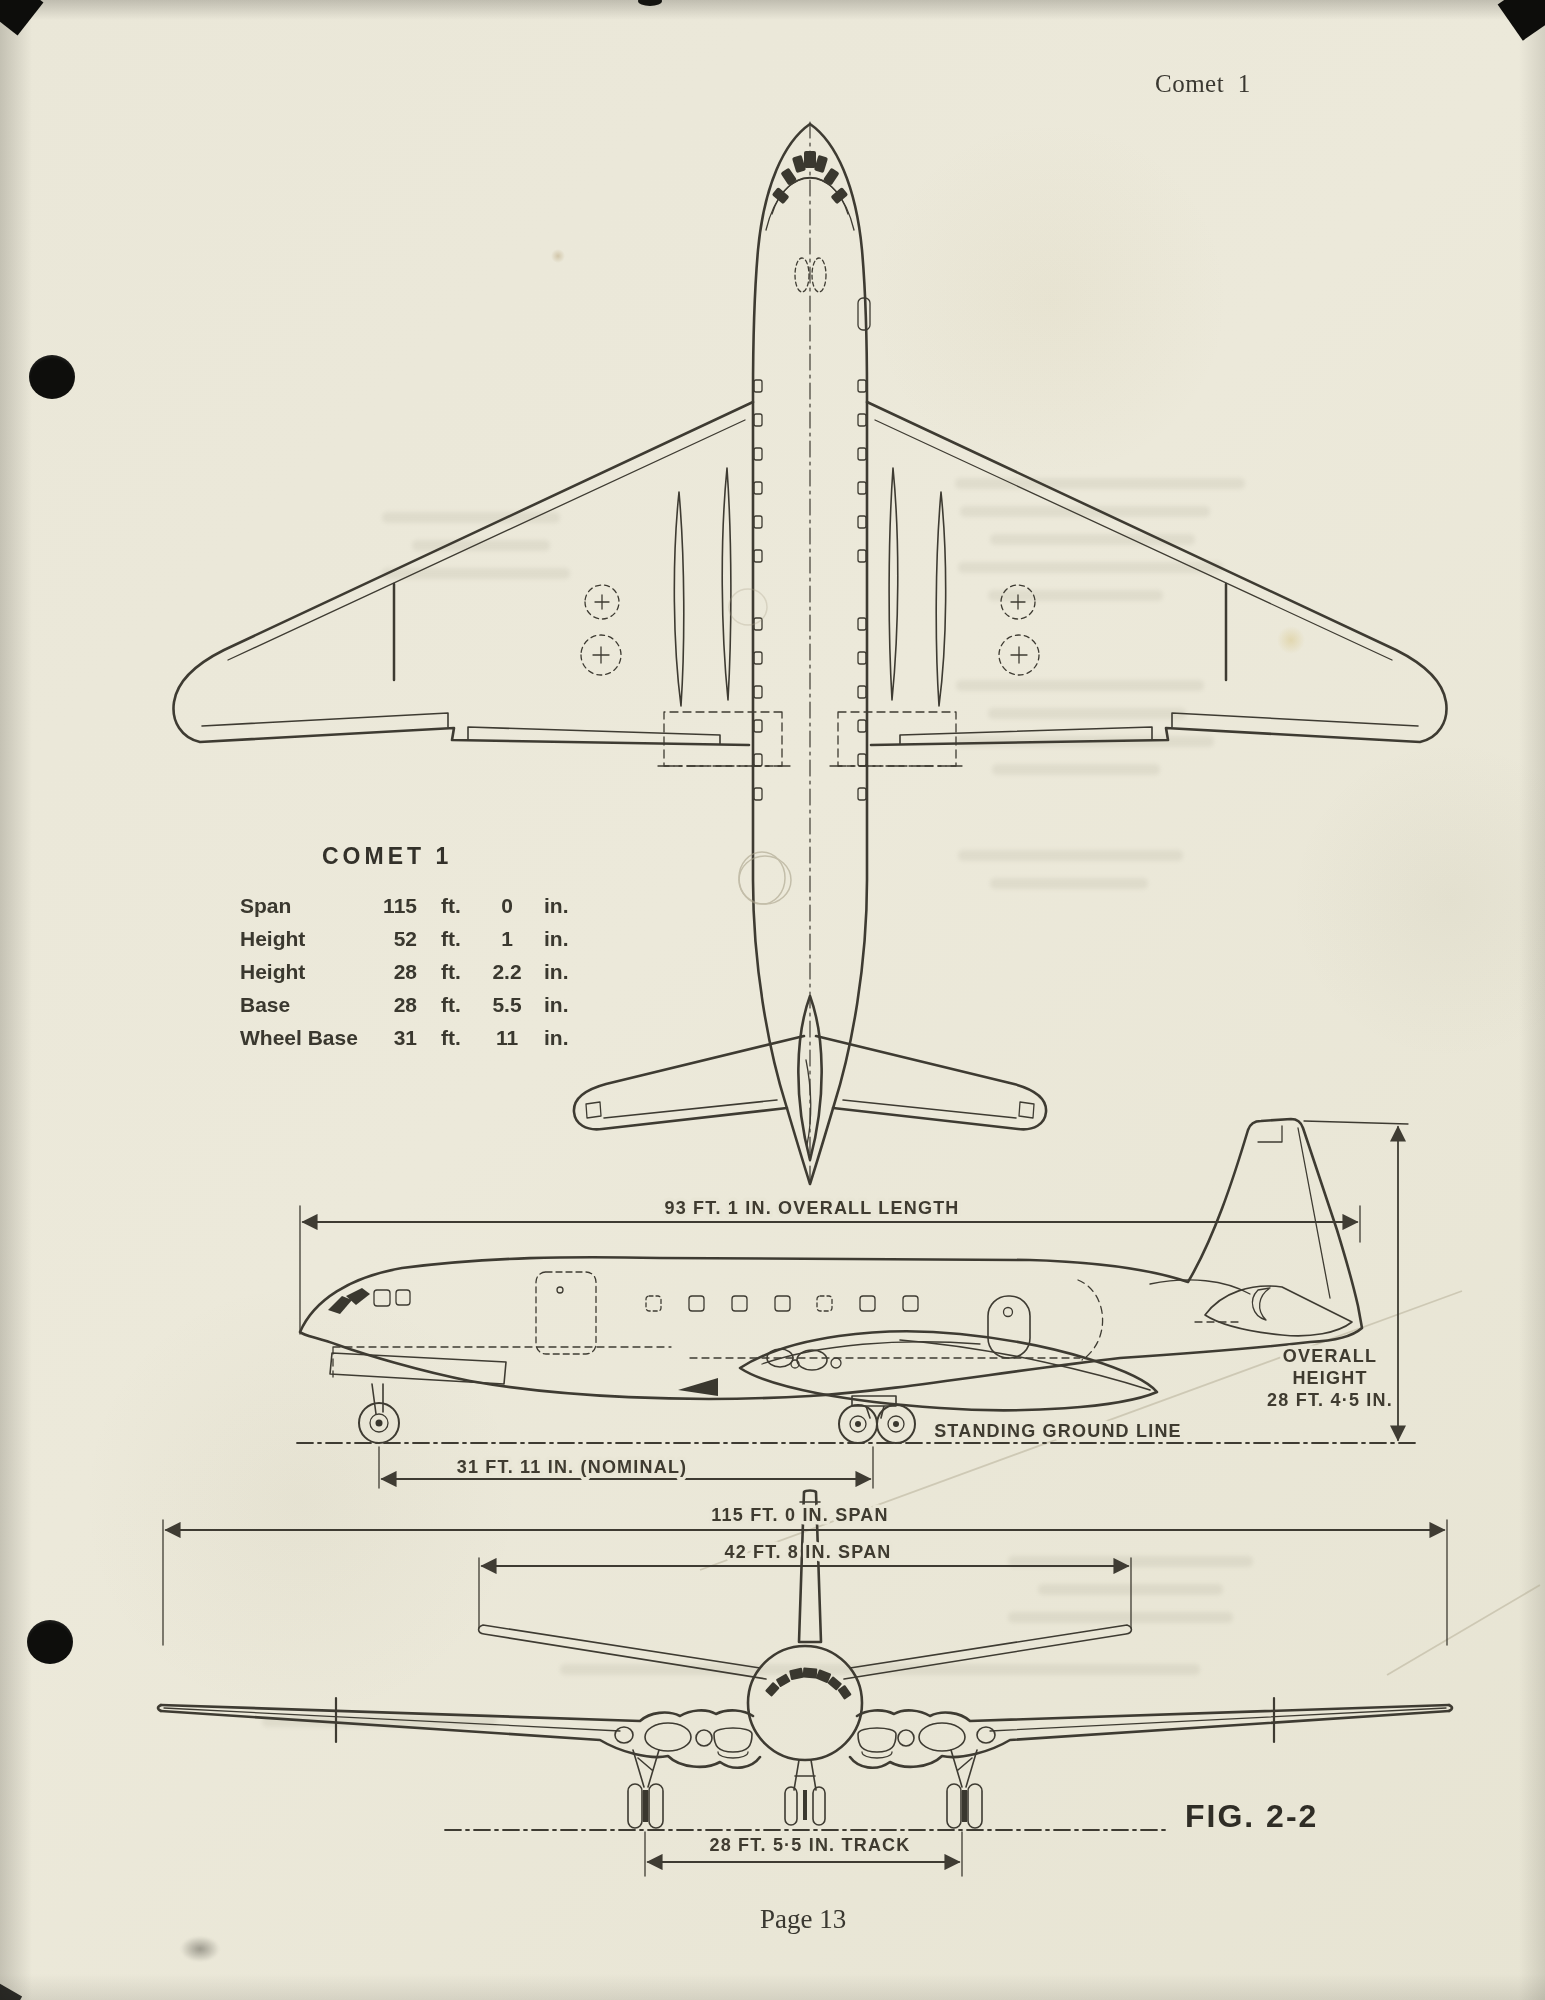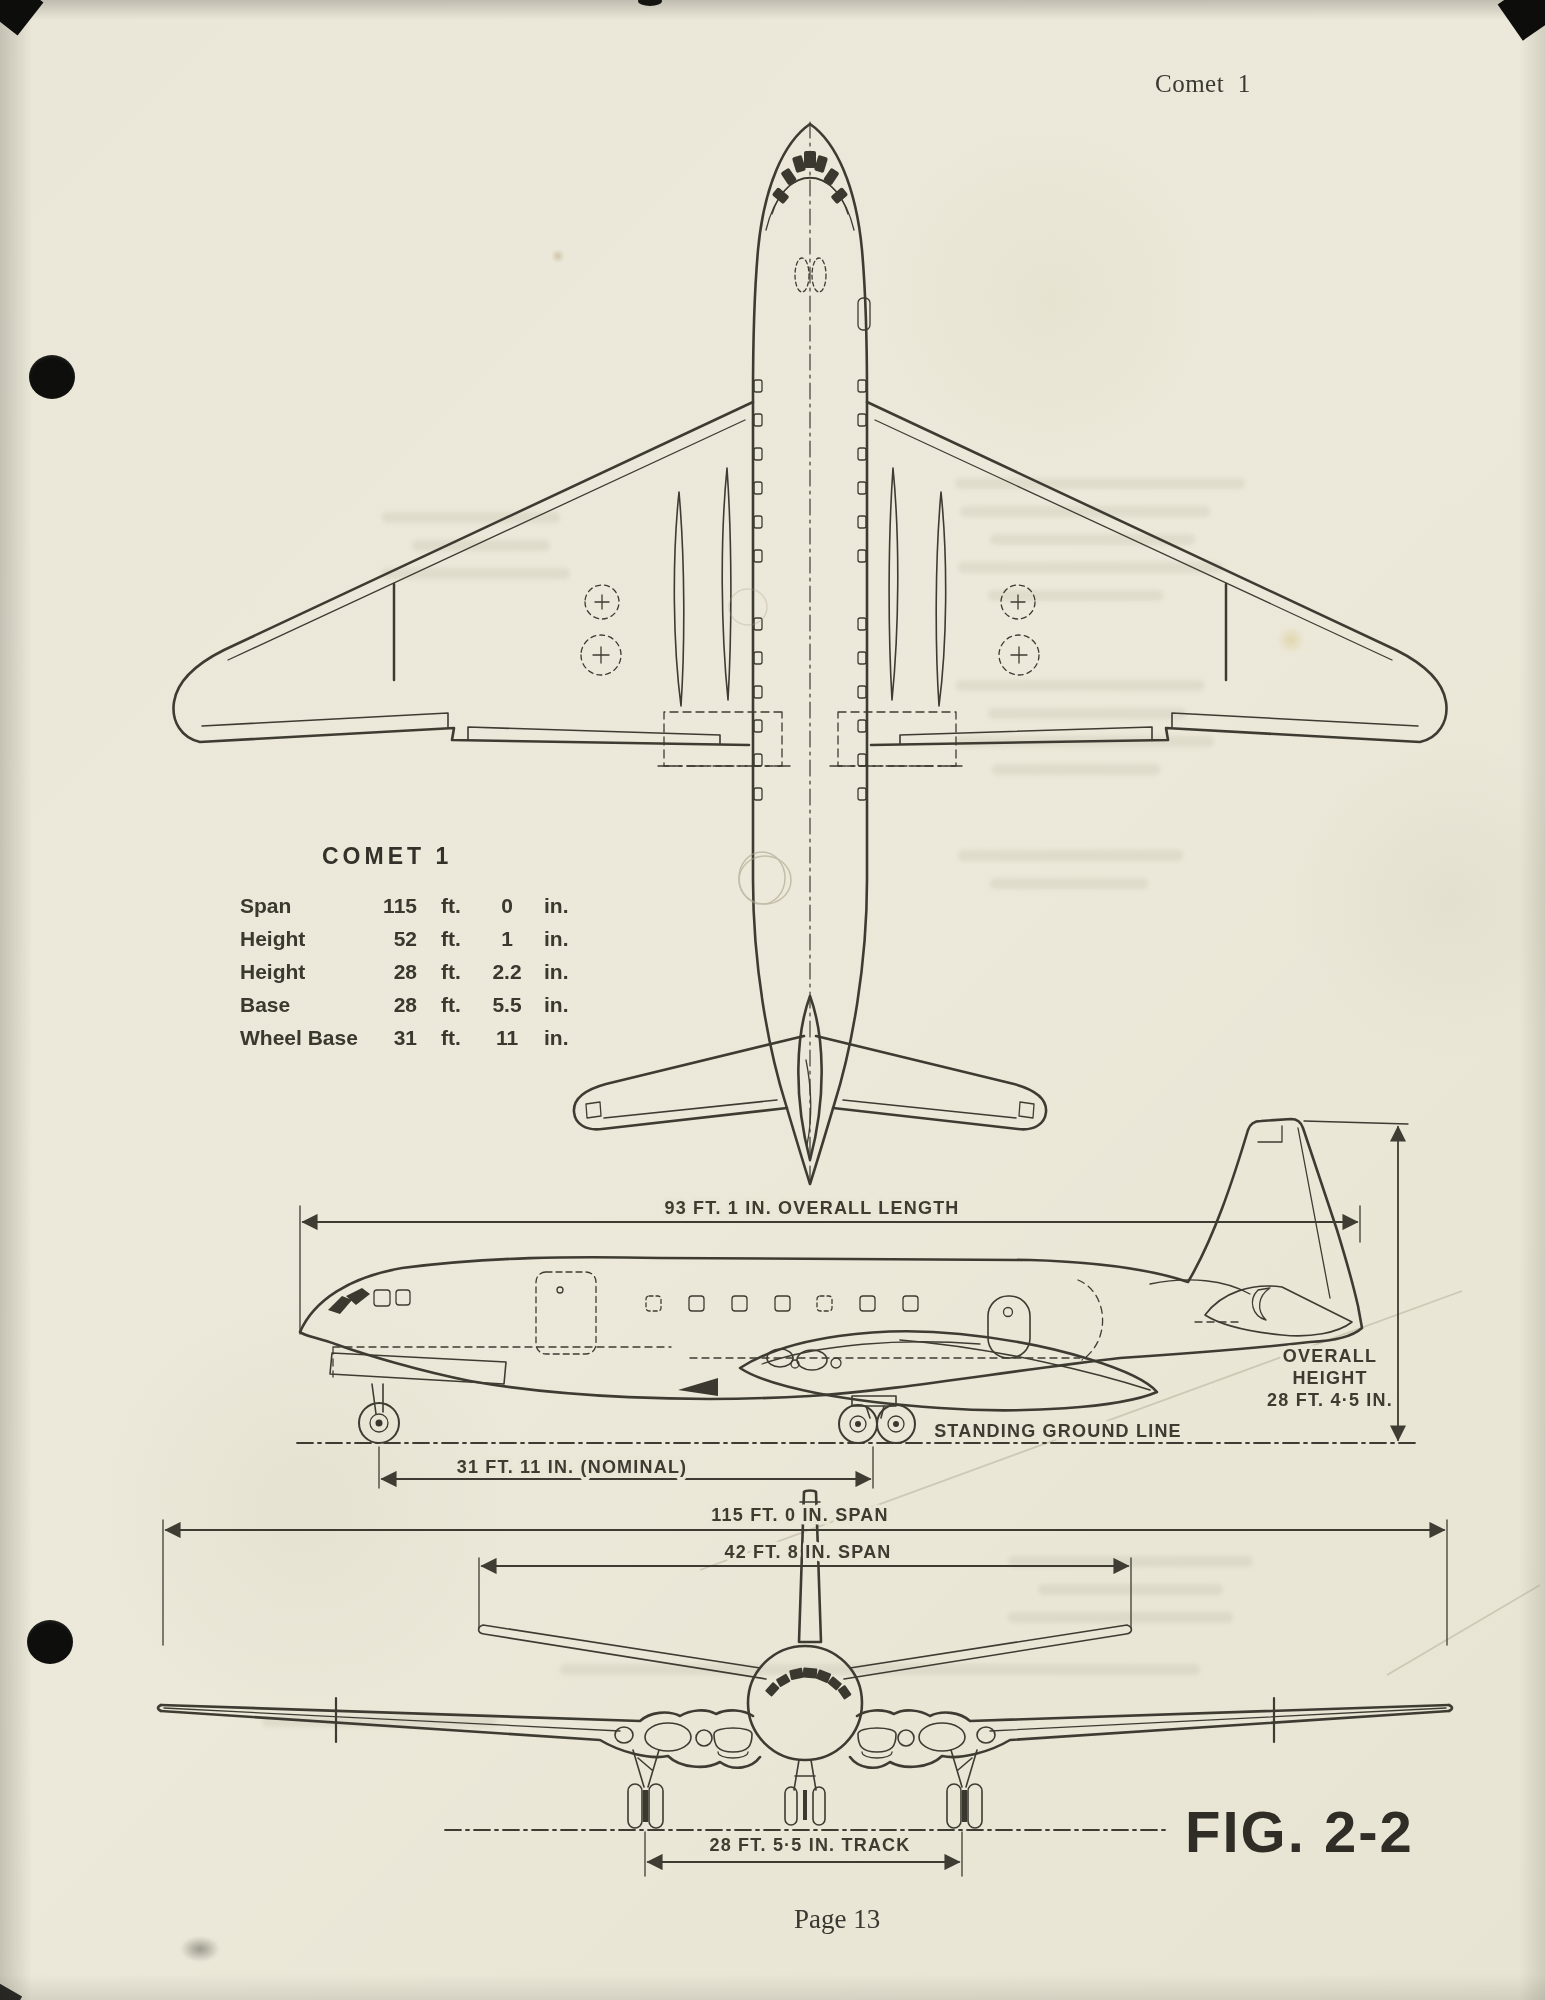--- a/index.html
+++ b/index.html
@@ -33,26 +33,26 @@
     position:absolute;left:1155px;top:70px;font-family:"Liberation Serif",serif;
     font-size:25px;color:#3a3831;white-space:pre;letter-spacing:.5px;
   }
   #spec{position:absolute;left:240px;top:843px;width:300px;}
   #spec .t{font-weight:700;font-size:23px;letter-spacing:4px;margin-left:82px;margin-bottom:24px;color:#33312a;}
   #spec .r{display:grid;grid-template-columns:122px 40px 38px 44px 32px;height:33px;
     font-weight:700;font-size:21px;color:#3a382f;align-items:baseline;gap:15px;}
   #spec .f{text-align:right;}
   #spec .i{text-align:center;}
   #fig{
-    position:absolute;left:1185px;top:1798px;font-weight:700;font-size:58px;
+    position:absolute;left:1185px;top:1798px;font-weight:700;font-size:32px;
     letter-spacing:2px;color:#2f2d26;
   }
   #pageno{
     position:absolute;left:760px;top:1904px;font-family:"Liberation Serif",serif;
-    font-size:27px;color:#3a3831;white-space:pre;margin-left:34px;
+    font-size:27px;color:#3a3831;white-space:pre;
   }
   .hole{position:absolute;width:46px;height:44px;border-radius:50%;background:#0e0e0c;
     box-shadow:inset 0 2px 3px rgba(255,255,255,.08);}
   .corner{position:absolute;background:#0d0d0b;}
   .blob{position:absolute;background:#141410;border-radius:50%;}
   .ghost{position:absolute;height:11px;border-radius:5px;background:#7d7a64;opacity:.11;filter:blur(2px);}
   .smudge{position:absolute;width:40px;height:26px;border-radius:50%;
     background:radial-gradient(ellipse,rgba(90,88,78,.55),transparent 70%);filter:blur(1px);}
 </style>
 </head>

